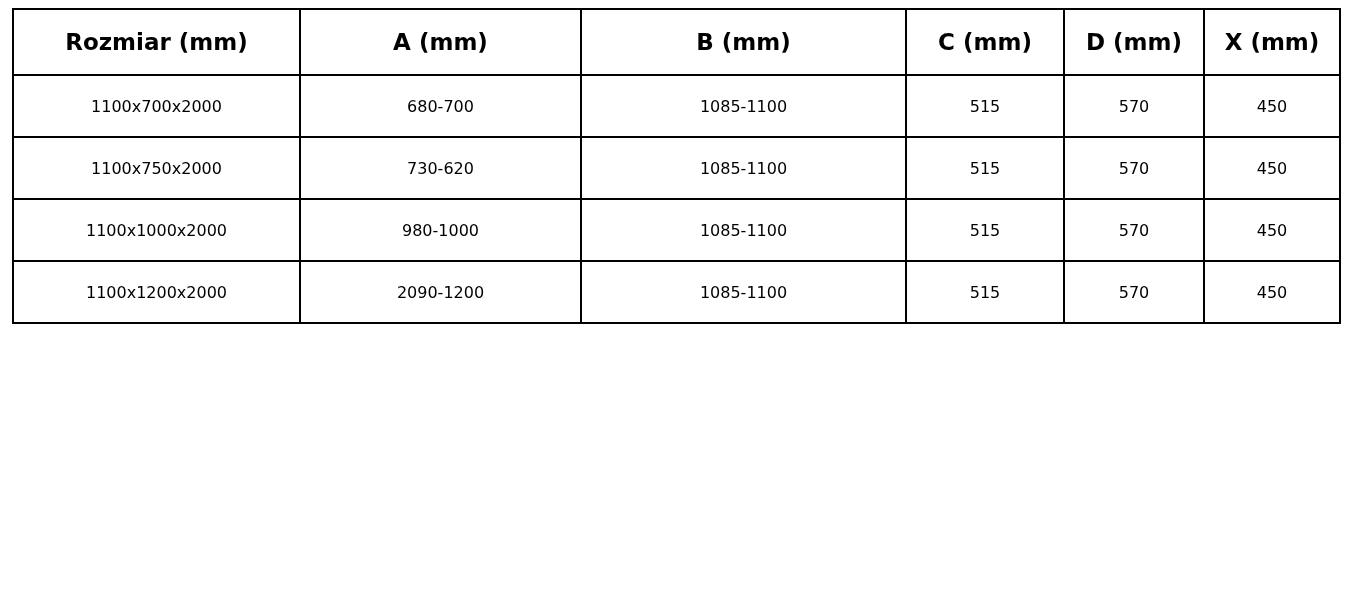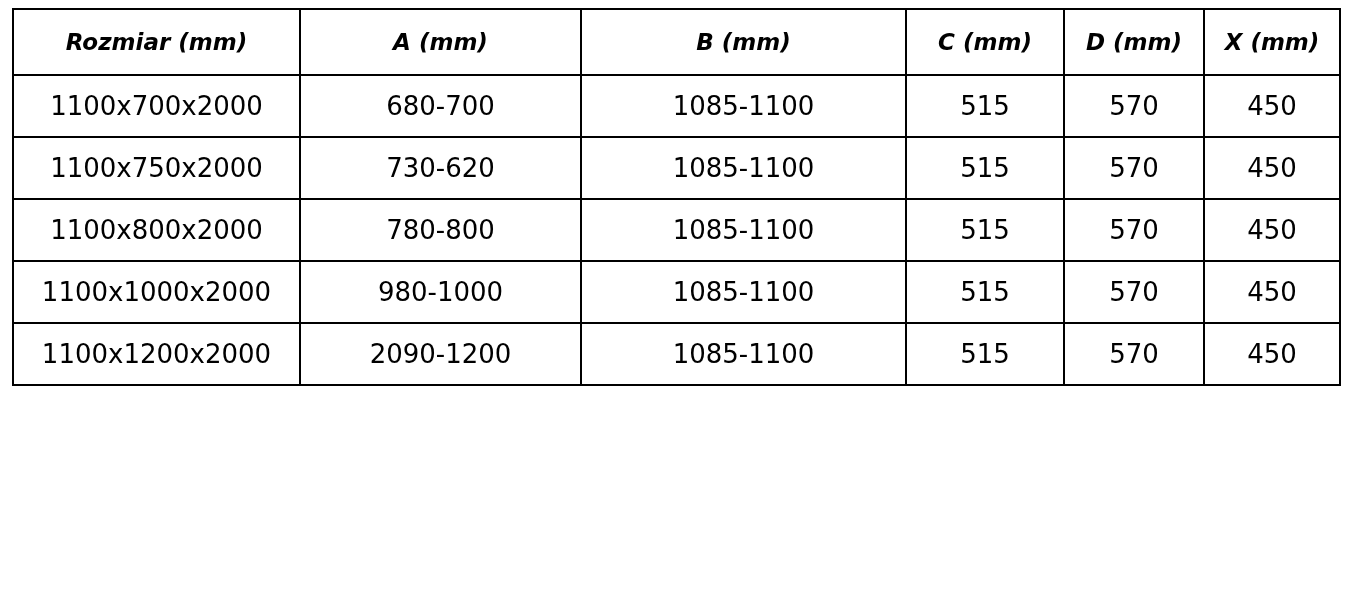--- a/index.html
+++ b/index.html
@@ -22,31 +22,30 @@
   table.spec-table {
     border-collapse: collapse;
     width: 1327px;
     table-layout: fixed;
   }
   table.spec-table th,
   table.spec-table td {
     border: 2px solid #000000;
     text-align: center;
     vertical-align: middle;
-    font-size: 26px;
+    font-size: 16px;
     height: 62px;
     padding: 0 4px;
     box-sizing: border-box;
     white-space: nowrap;
   }
   table.spec-table th {
     font-weight: bold;
     font-size: 23px;
     height: 66px;
-    font-style: italic;
   }
   table.spec-table td {
     font-weight: normal;
   }
   
   col.c-size   { width: 287px; }
   col.c-a      { width: 281px; }
   col.c-b      { width: 325px; }
   col.c-c      { width: 158px; }
   col.c-d      { width: 140px; }
@@ -86,28 +85,20 @@
       </tr>
       <tr>
         <td>1100x750x2000</td>
         <td>730-620</td>
         <td>1085-1100</td>
         <td>515</td>
         <td>570</td>
         <td>450</td>
       </tr>
       <tr>
-        <td>1100x800x2000</td>
-        <td>780-800</td>
-        <td>1085-1100</td>
-        <td>515</td>
-        <td>570</td>
-        <td>450</td>
-      </tr>
-      <tr>
         <td>1100x1000x2000</td>
         <td>980-1000</td>
         <td>1085-1100</td>
         <td>515</td>
         <td>570</td>
         <td>450</td>
       </tr>
       <tr>
         <td>1100x1200x2000</td>
         <td>2090-1200</td>

